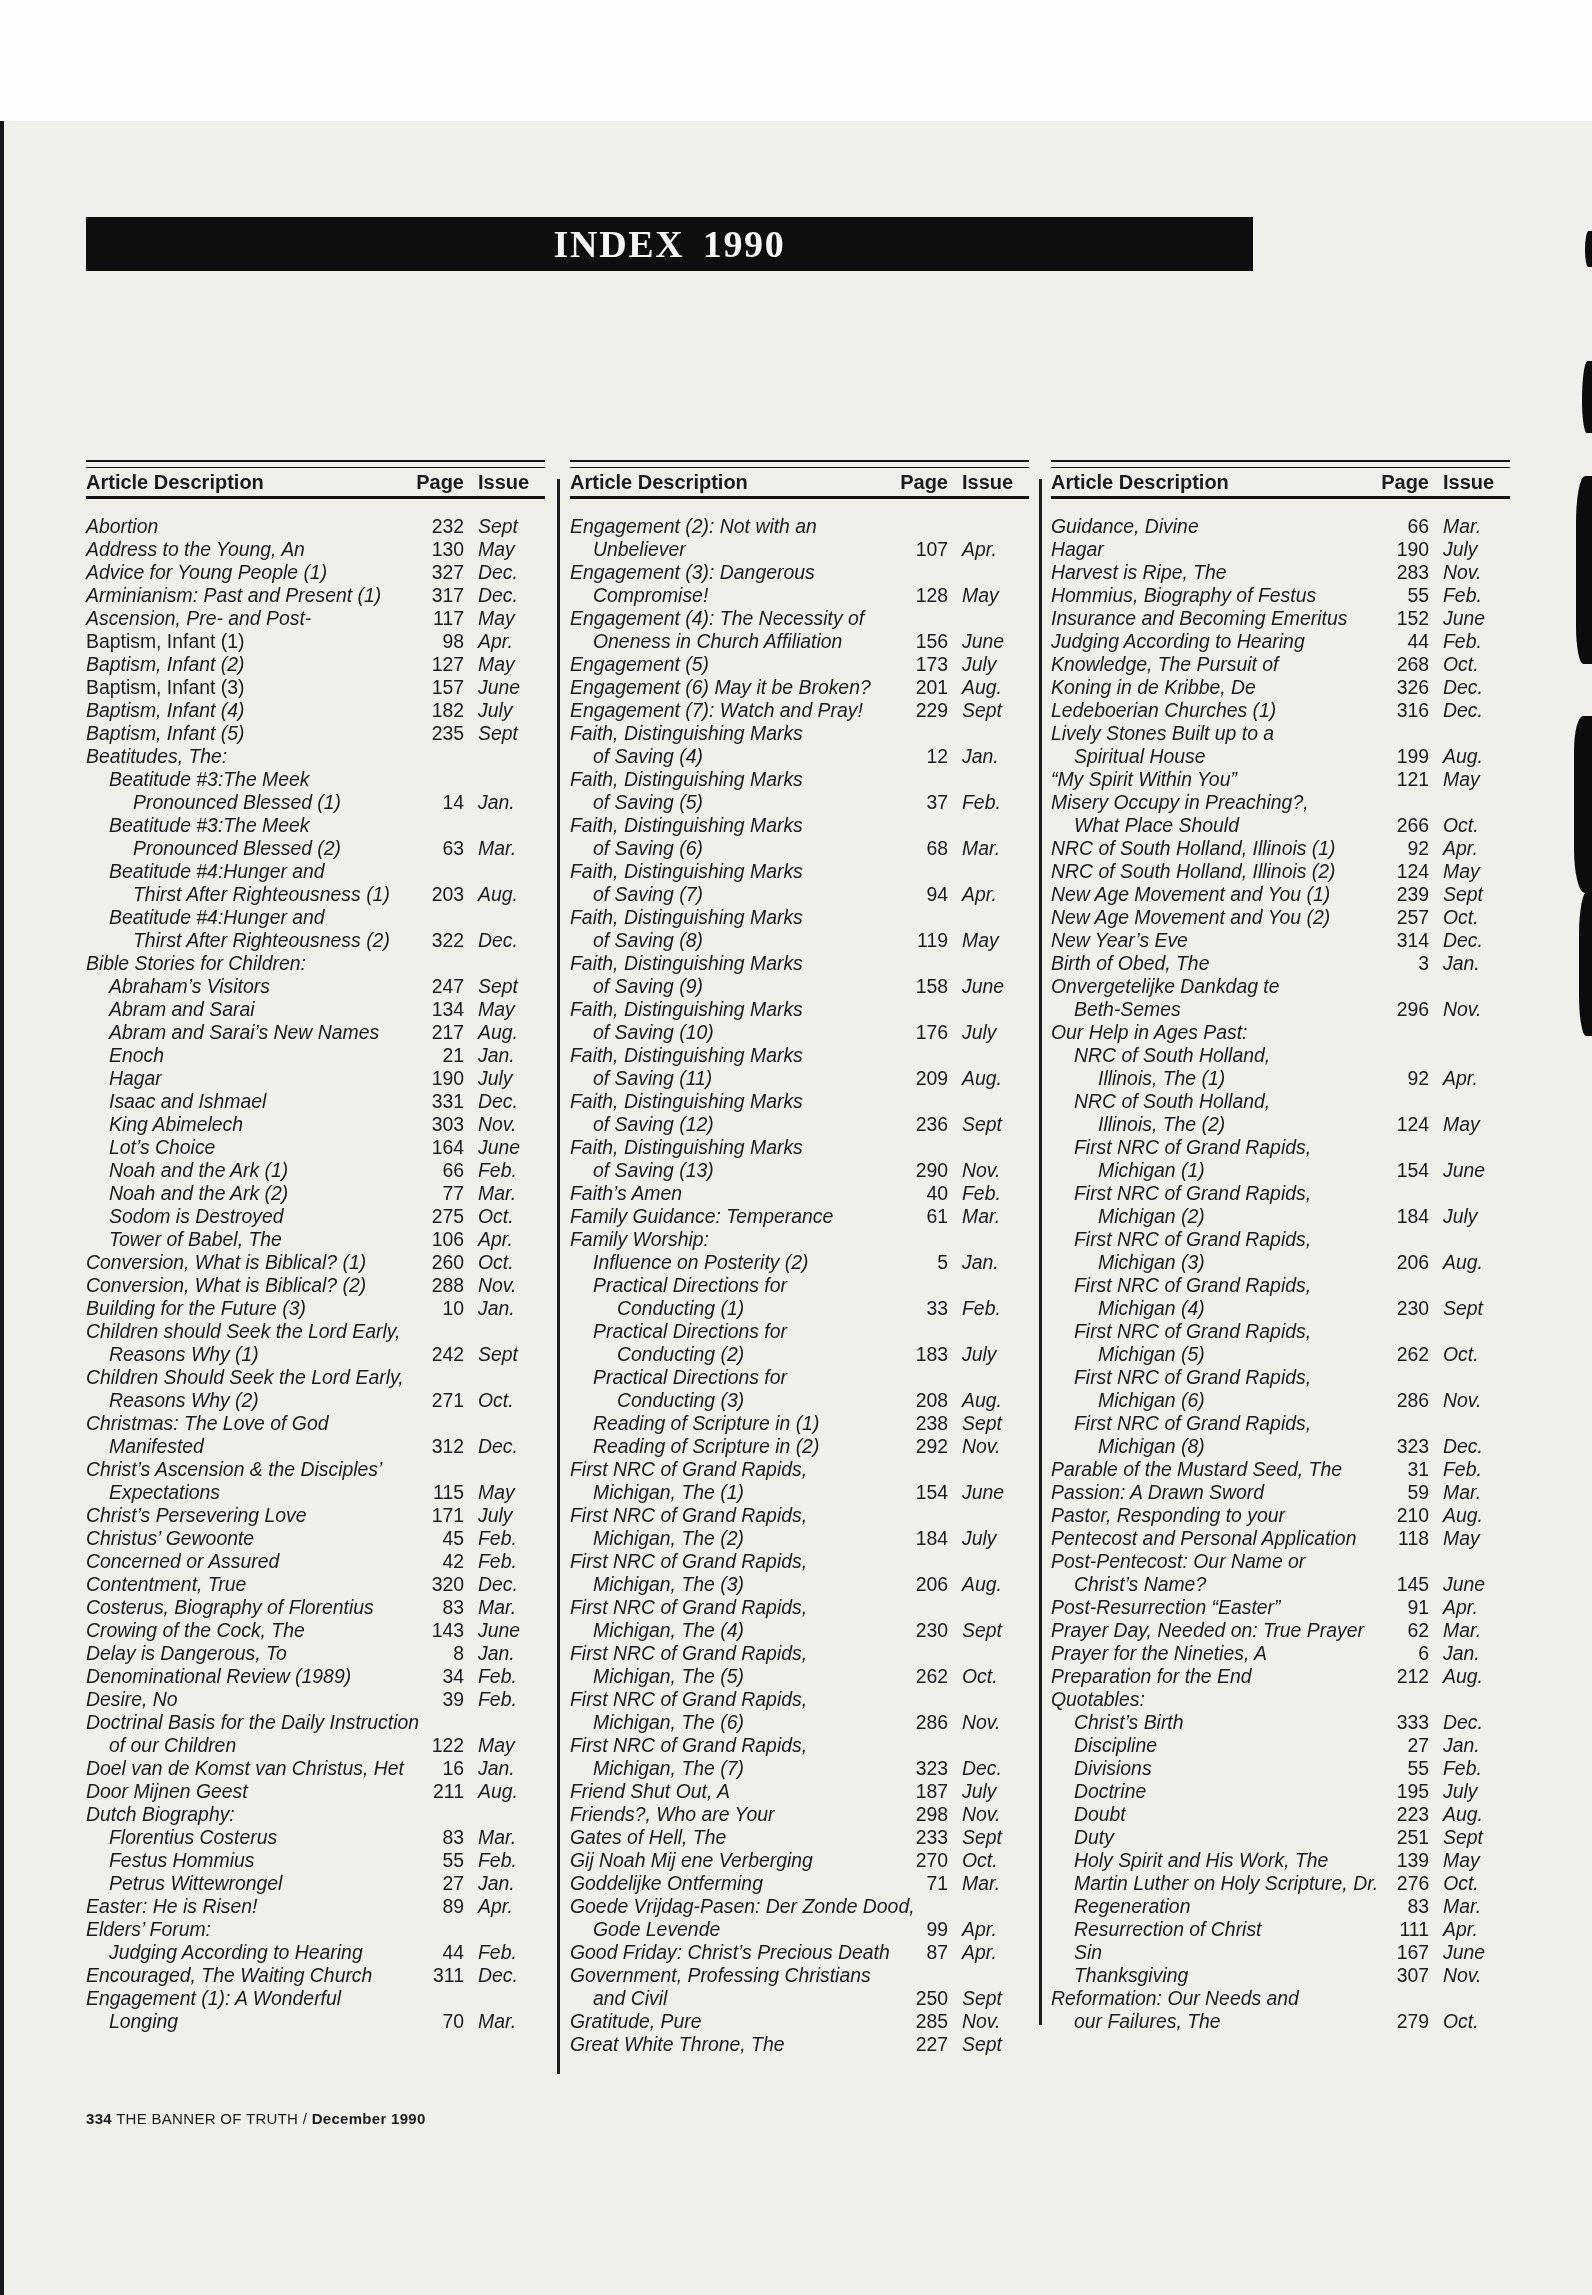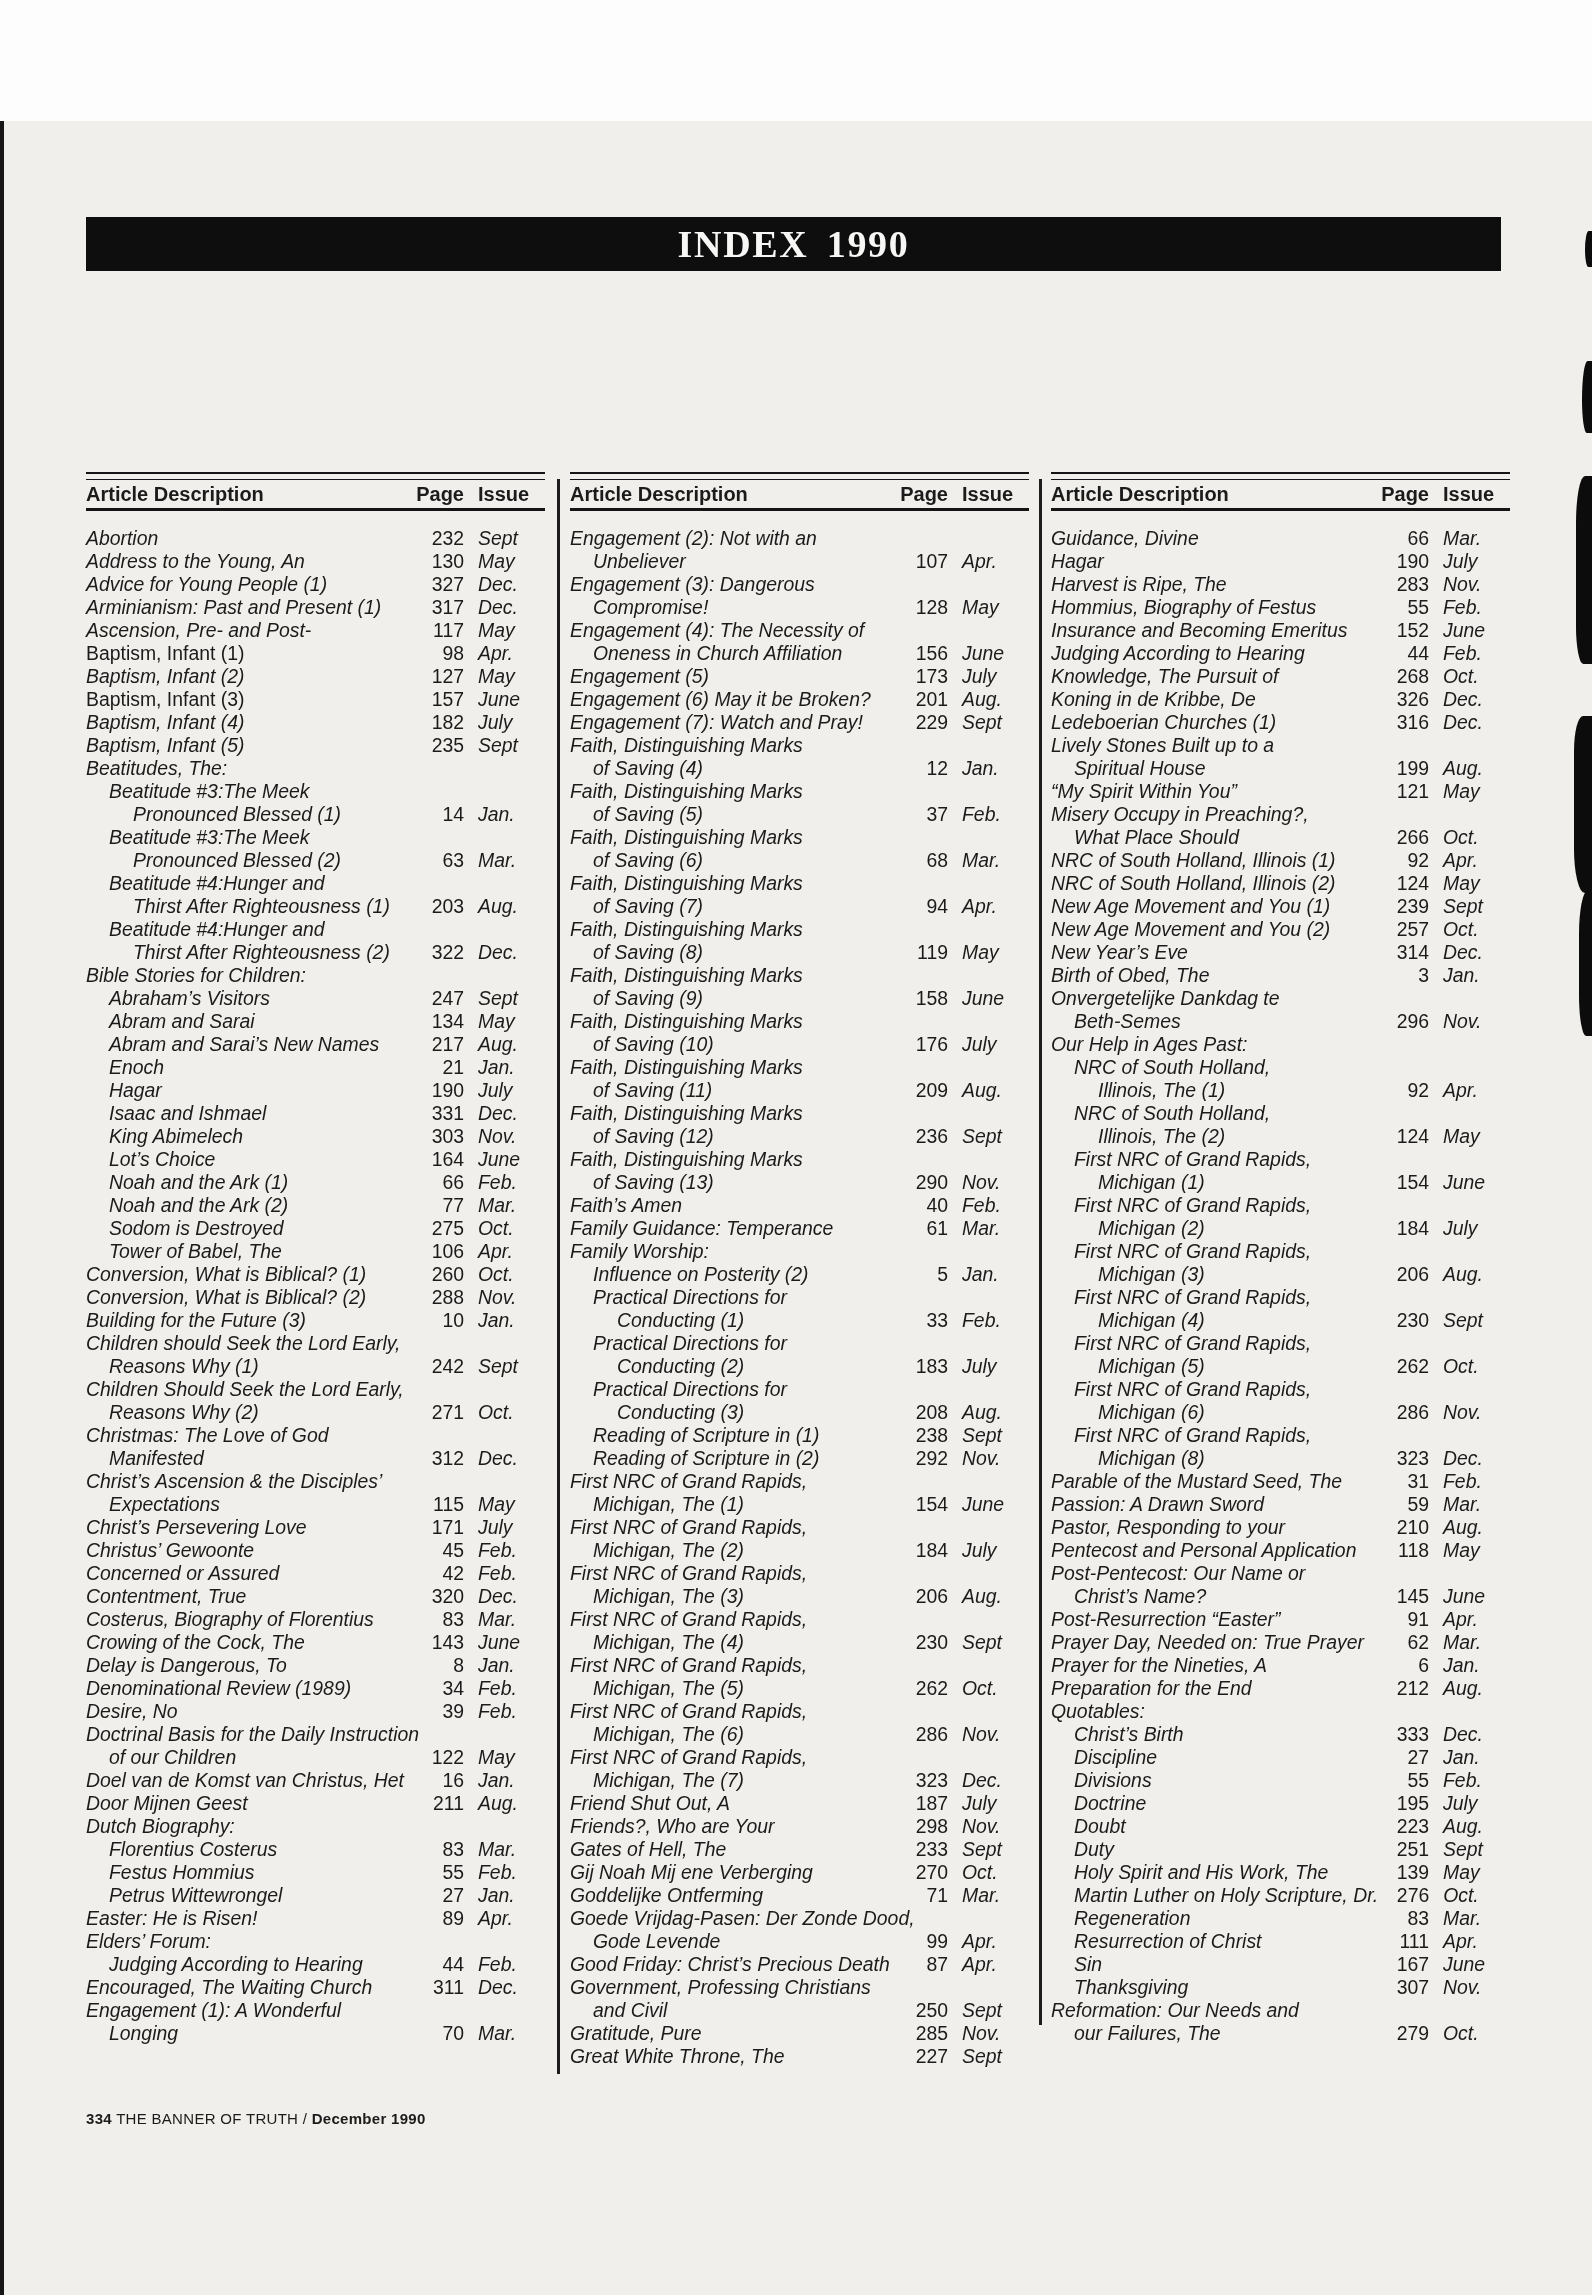--- a/index.html
+++ b/index.html
@@ -1,24 +1,24 @@
 <!DOCTYPE html>
 <html style="font-size:14px"><head>
 <meta charset="utf-8">
 <style>
   html,body{margin:0;padding:0;background:#ffffff;}
   #canvas{position:relative;width:1592px;height:2295px;background:#fdfdfd;overflow:hidden;
           font-family:"Liberation Sans",sans-serif;color:#1b1b1b;}
   .page{position:absolute;left:0;top:121px;width:1592px;height:2175px;background:#f0efeb;}
   .left-edge{position:absolute;left:0;top:121px;width:3.5px;height:2175px;background:#161616;}
-  .title-bar{position:absolute;left:86px;top:217px;width:1415px;height:54px;background:#0e0e0e;
+  .title-bar{position:absolute;left:86px;top:217px;width:1167px;height:54px;background:#0e0e0e;
              display:flex;align-items:center;justify-content:center;}
   .title-bar span{color:#f7f7f5;font-family:"Liberation Serif",serif;font-weight:bold;
                   font-size:38px;letter-spacing:1.7px;word-spacing:7px;}
-  .col{position:absolute;top:472px;width:459px;}
+  .col{position:absolute;top:460px;width:459px;}
   .col1{left:86px;} .col2{left:570px;} .col3{left:1051px;}
   .vsep{position:absolute;width:2.6px;background:#1d1d1d;}
   .vsep1{left:557px;top:479px;height:1595px;}
   .vsep2{left:1039px;top:479px;height:1546px;}
   .colhead-top{height:5.2px;border-top:2.6px solid #141414;border-bottom:1.7px solid #141414;margin-bottom:1.7px;}
   .colhead{display:flex;align-items:baseline;font-weight:bold;font-size:20px;
            border-bottom:3.5px solid #141414;padding:0.9px 0 2.6px 0;}
   .colhead .h-desc{flex:1 1 auto;}
   .colhead .h-page{width:52px;text-align:right;}
   .colhead .h-issue{width:67px;text-align:left;padding-left:14px;}

